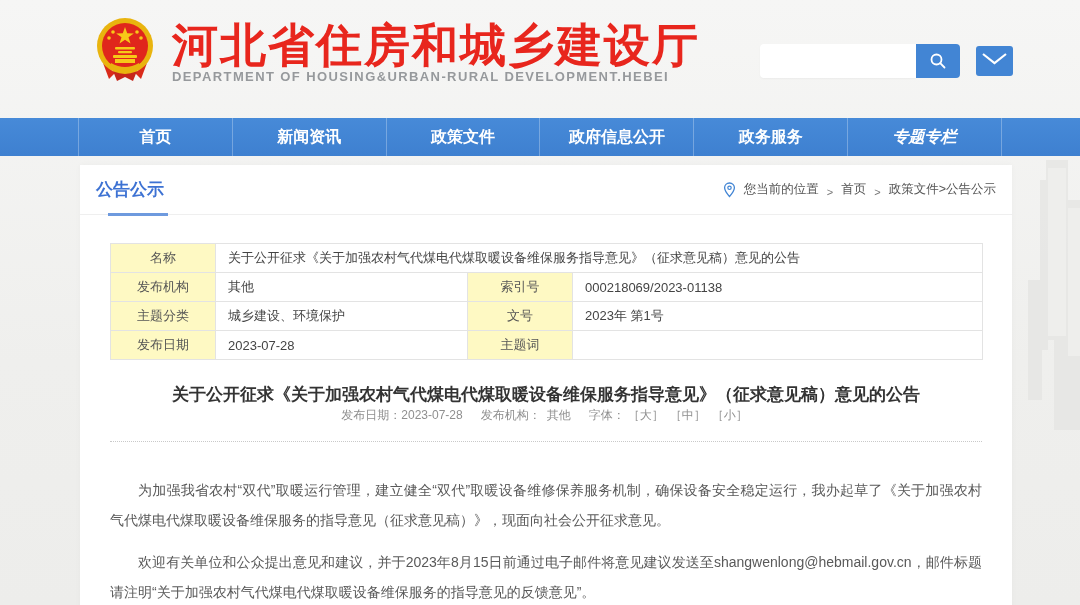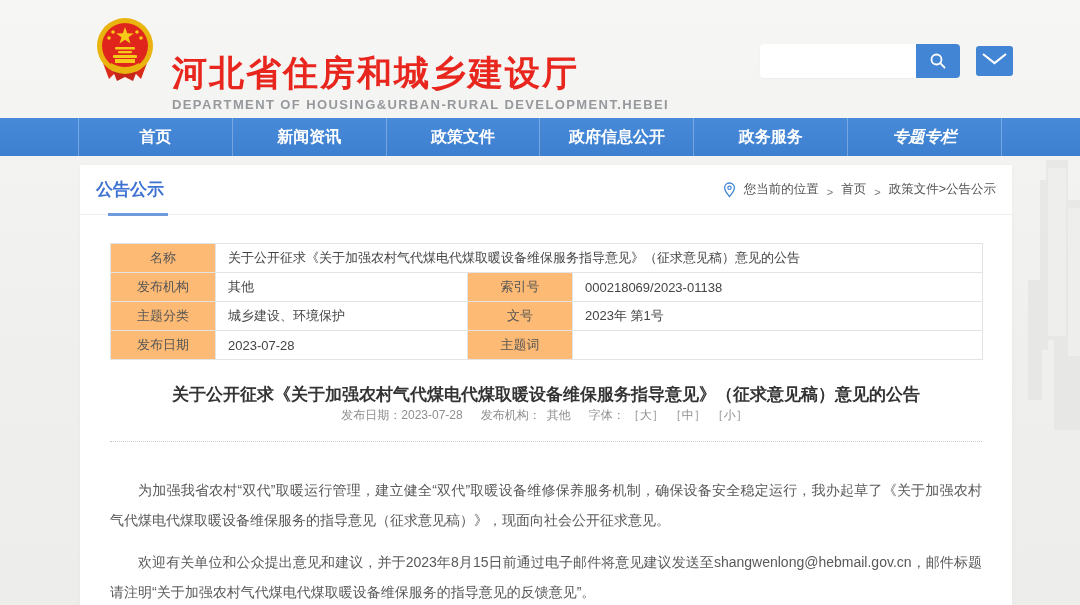--- a/index.html
+++ b/index.html
@@ -19,24 +19,23 @@
     position: absolute; right: 0; top: 160; width: 70px; height: 330px;
     top: 160px;
     opacity: 0.9; pointer-events: none;
   }
 
   
   .site-header { position: relative; height: 118px; }
   .emblem { position: absolute; left: 93px; top: 15px; width: 64px; height: 70px; }
   .title-block { position: absolute; left: 172px; top: 24px; }
   .site-title {
-    font-size: 35px; font-weight: bold; color: #e8261d;
+    font-size: 46px; font-weight: bold; color: #e8261d;
     letter-spacing: 2px; line-height: 42px;
     font-family: "Liberation Sans", "DejaVu Sans", sans-serif;
-    margin-top: 28px;
   }
   .site-subtitle {
     margin-top: 3px; font-size: 13px; font-weight: bold; color: #96999c;
     letter-spacing: 1.4px;
   }
   .search-area { position: absolute; right: 67px; top: 44px; display: flex; align-items: center; }
   .search-input {
     width: 156px; height: 34px; border: none; outline: none;
     border-radius: 4px 0 0 4px; background: #ffffff;
     padding: 0 10px; font-size: 13px; color: #333;
@@ -85,21 +84,21 @@
   .breadcrumb .sep { margin: 0 8px; color: #777; font-size: 11px; }
   .breadcrumb a { color: #555; text-decoration: none; cursor: pointer; }
 
   
   .info-table {
     margin: 28px 30px 0 30px; width: 872px;
     border-collapse: collapse; table-layout: fixed;
     font-size: 13px;
   }
   .info-table td { border: 1px solid #e3e3e3; height: 29px; overflow: hidden; white-space: nowrap; }
-  .info-table td.lbl { background: #fdba74; text-align: center; color: #555; }
+  .info-table td.lbl { background: #fef9c3; text-align: center; color: #555; }
   .info-table td.val { background: #ffffff; color: #444; padding: 0 12px; }
 
   
   .article-title {
     margin: 23px 40px 0 40px; text-align: center;
     font-size: 17px; font-weight: bold; color: #333; line-height: 24px;
   }
   .article-meta {
     text-align: center; font-size: 12px; color: #8f8f8f;
   }

